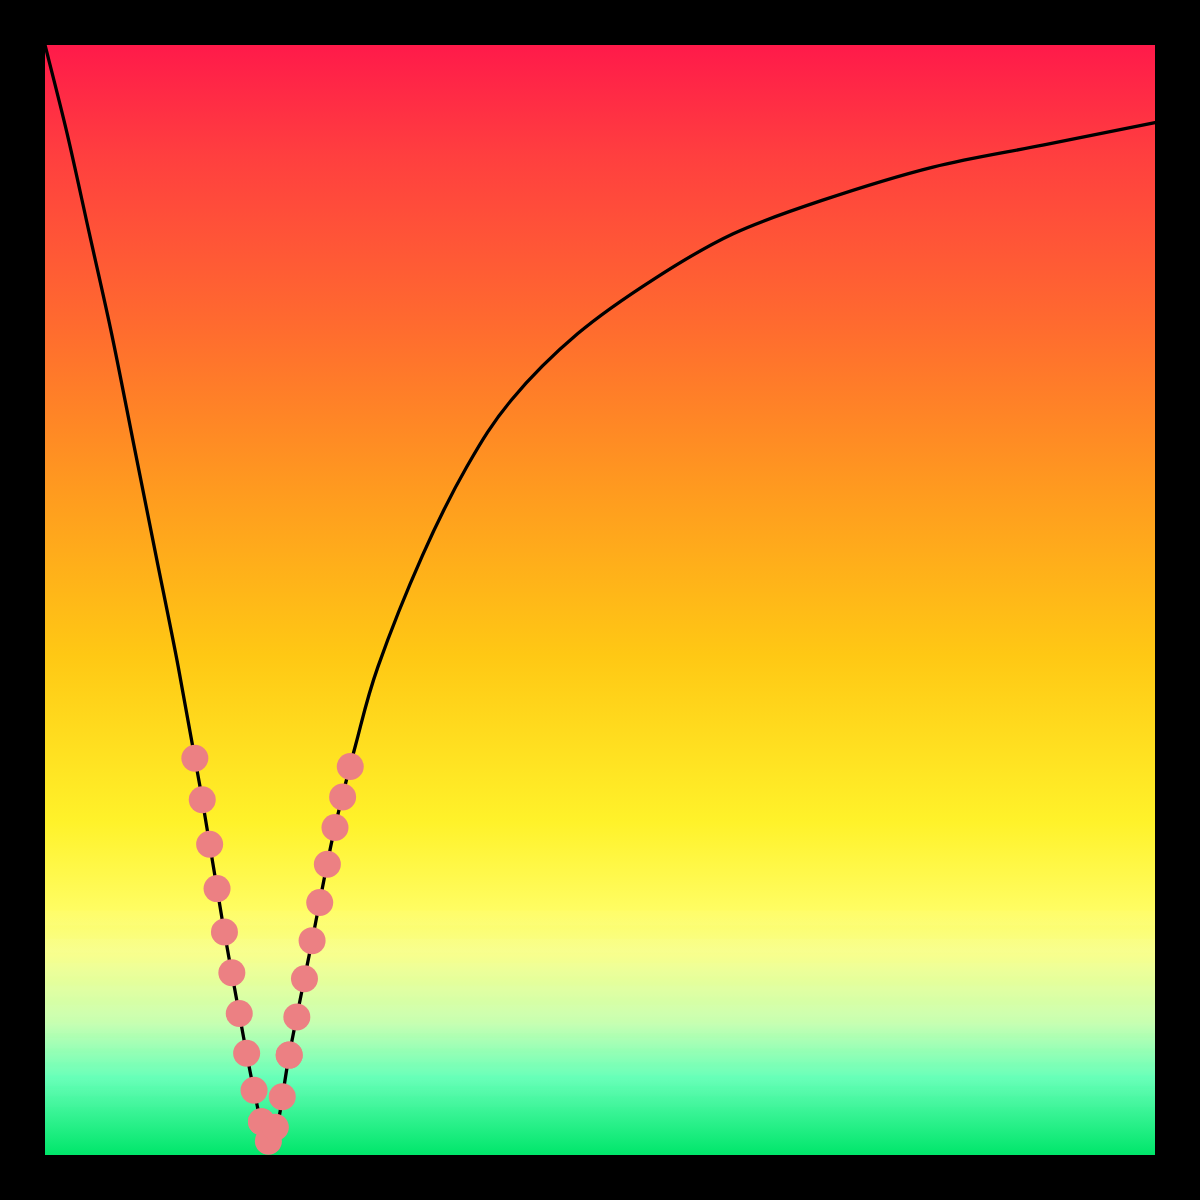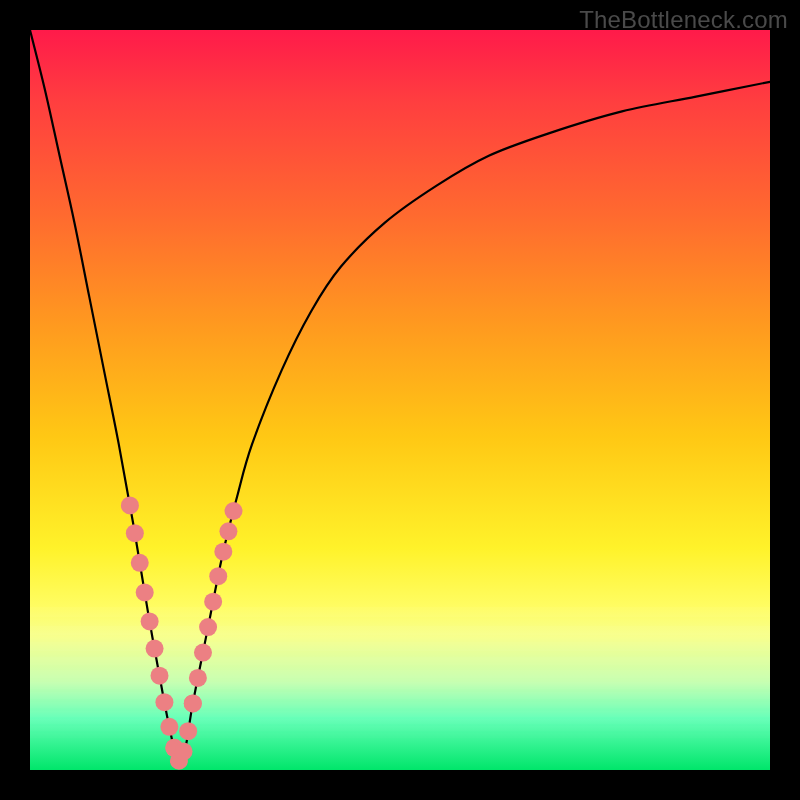--- a/index.html
+++ b/index.html
@@ -118,14 +118,13 @@
           <circle cx="183.15" cy="571.65" r="9" class="bead"></circle>
           <circle cx="188.2375" cy="546.2125" r="9" class="bead"></circle>
           <circle cx="193.325" cy="521.7" r="9" class="bead"></circle>
           <circle cx="198.4125" cy="501.35" r="9" class="bead"></circle>
           <circle cx="203.50000000000003" cy="481" r="9" class="bead"></circle>
         </g>
     </svg>
 
   </div>
 
-  <div class="watermark">TheBottleneck.com</div>
 </div>
 
 </body></html>

